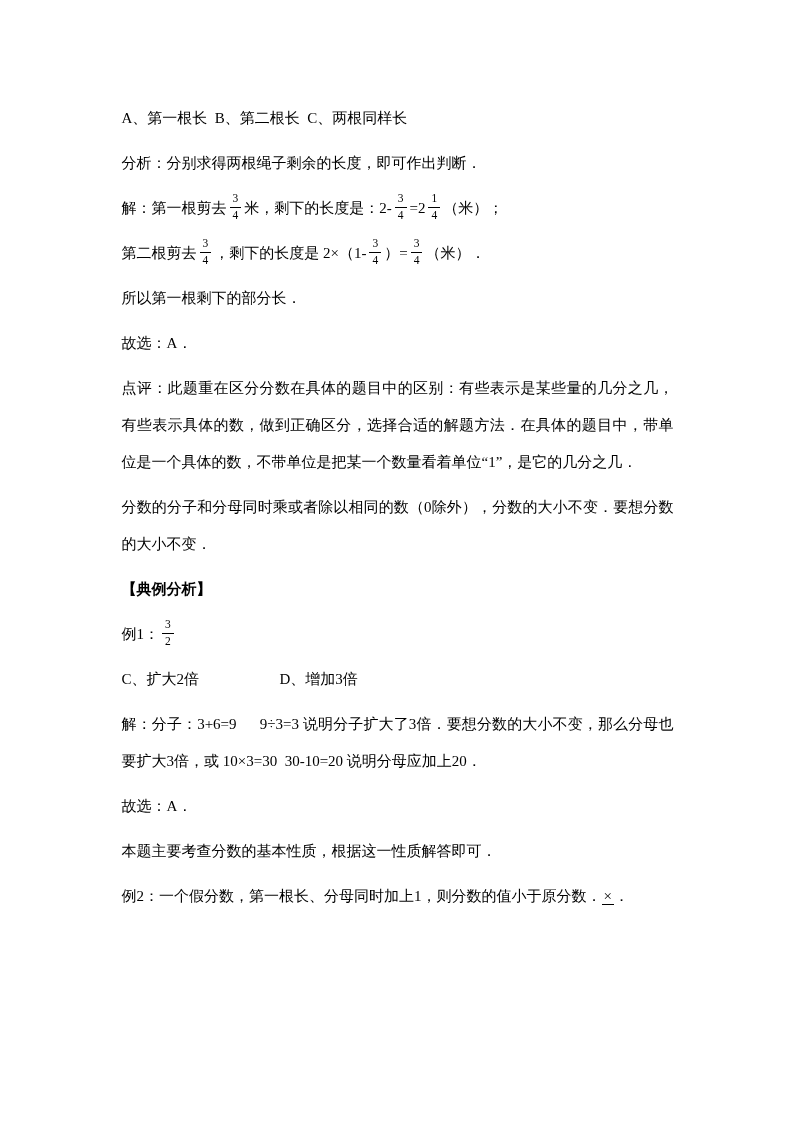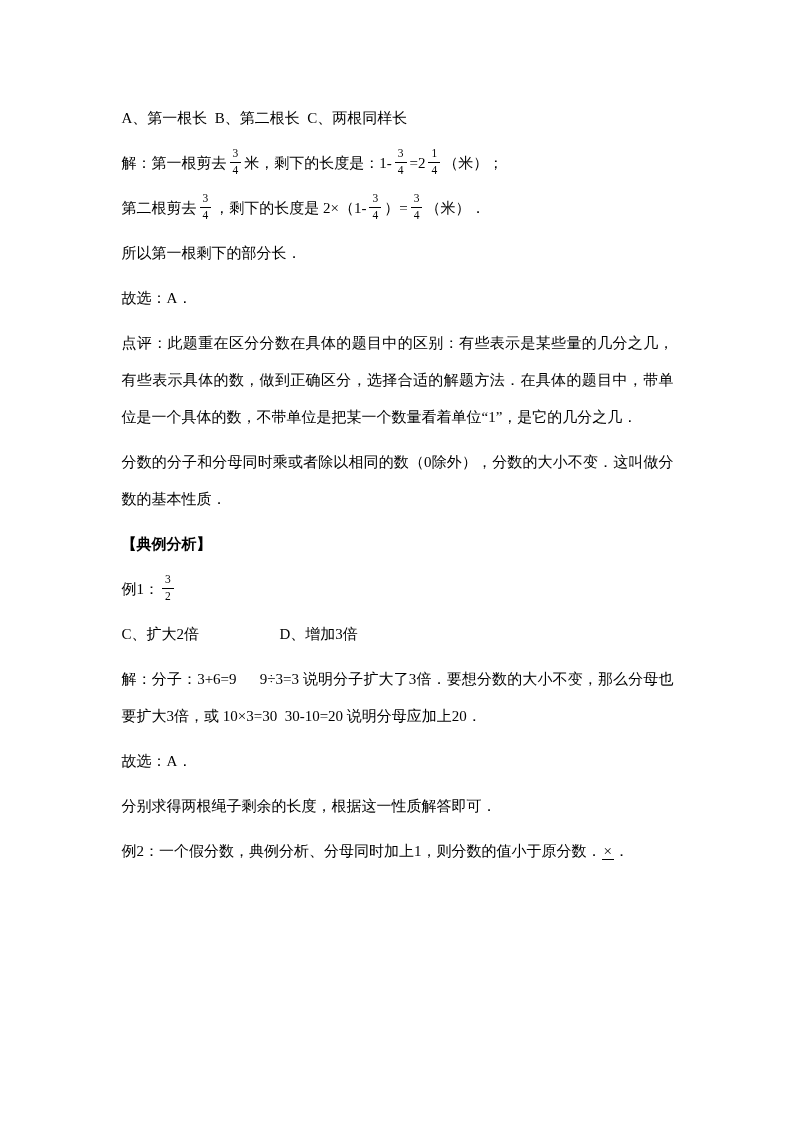--- a/index.html
+++ b/index.html
@@ -54,45 +54,46 @@
     padding: 0 2px;
   }
 </style>
 </head>
 <body>
 
 <div class="page">
 
   <p class="line tight">A、第一根长  B、第二根长  C、两根同样长</p>
 
+  <p class="line">分析：分别求得两根绳子剩余的长度，即可作出判断．</p>
 
-  <p class="line tight"><span>解：第一根剪去</span><span class="frac"><span class="num">3</span><span class="den">4</span></span><span>米，剩下的长度是：1-</span><span class="frac"><span class="num">3</span><span class="den">4</span></span><span>=2</span><span class="frac"><span class="num">1</span><span class="den">4</span></span><span>（米）；</span></p>
+  <p class="line tight"><span>解：第一根剪去</span><span class="frac"><span class="num">3</span><span class="den">4</span></span><span>米，剩下的长度是：2-</span><span class="frac"><span class="num">3</span><span class="den">4</span></span><span>=2</span><span class="frac"><span class="num">1</span><span class="den">4</span></span><span>（米）；</span></p>
 
   <p class="line tight"><span>第二根剪去</span><span class="frac"><span class="num">3</span><span class="den">4</span></span><span>，剩下的长度是 2×（1-</span><span class="frac"><span class="num">3</span><span class="den">4</span></span><span>）=</span><span class="frac"><span class="num">3</span><span class="den">4</span></span><span>（米）．</span></p>
 
   <p class="line tight">所以第一根剩下的部分长．</p>
 
   <p class="line tight">故选：A．</p>
 
   <p class="line">点评：此题重在区分分数在具体的题目中的区别：有些表示是某些量的几分之几，有些表示具体的数，做到正确区分，选择合适的解题方法．在具体的题目中，带单位是一个具体的数，不带单位是把某一个数量看着单位“1”，是它的几分之几．</p>
 
 
-  <p class="line">分数的分子和分母同时乘或者除以相同的数（0除外），分数的大小不变．这叫做分数的基本性质．</p>
+  <p class="line">分数的分子和分母同时乘或者除以相同的数（0除外），分数的大小不变．要想分数的大小不变．</p>
 
   <p class="line tight heading">【典例分析】</p>
 
   <p class="line tight"><span>例1：</span><span class="frac"><span class="num">3</span><span class="den">2</span></span></p>
 
   <div class="options-row">
     <span>C、扩大2倍</span>
     <span>D、增加3倍</span>
   </div>
 
 
   <p class="line">解：分子：3+6=9      9÷3=3 说明分子扩大了3倍．要想分数的大小不变，那么分母也要扩大3倍，或 10×3=30  30-10=20 说明分母应加上20．</p>
 
   <p class="line tight">故选：A．</p>
 
-  <p class="line tight">分别求得两根绳子剩余的长度，根据这一性质解答即可．</p>
+  <p class="line tight">本题主要考查分数的基本性质，根据这一性质解答即可．</p>
 
-  <p class="line tight"><span>例2：一个假分数，典例分析、分母同时加上1，则分数的值小于原分数．</span><span class="answer-mark">×</span><span>．</span></p>
+  <p class="line tight"><span>例2：一个假分数，第一根长、分母同时加上1，则分数的值小于原分数．</span><span class="answer-mark">×</span><span>．</span></p>
 
 </div>
 
 </body></html>

